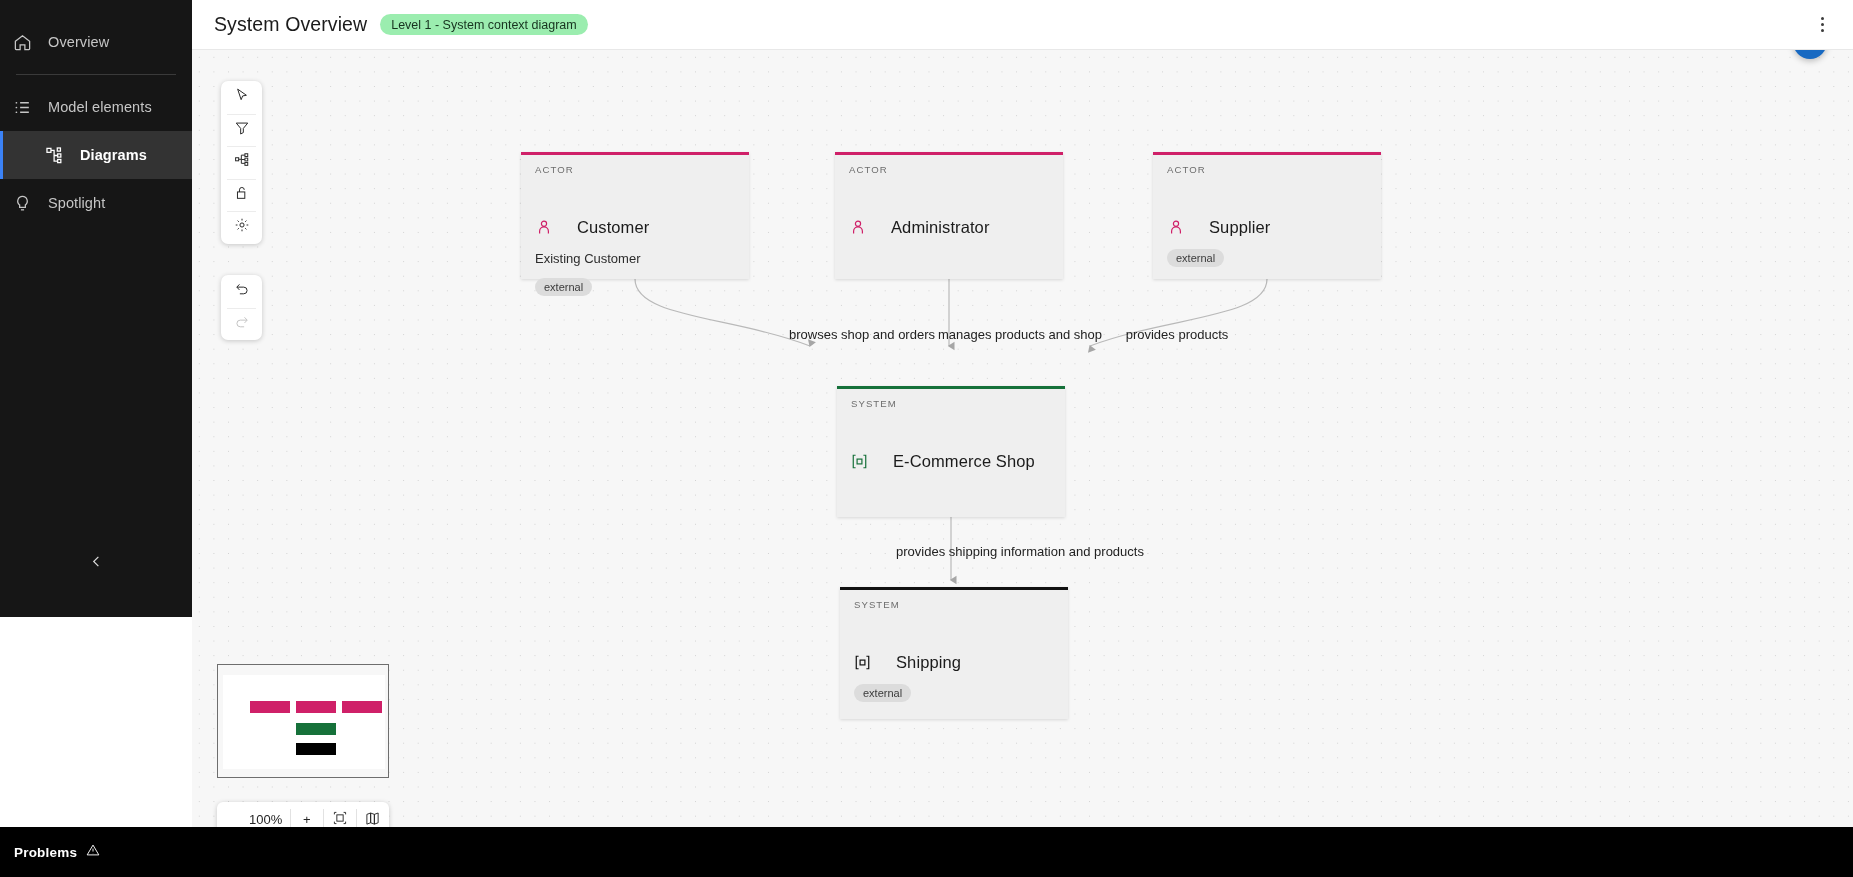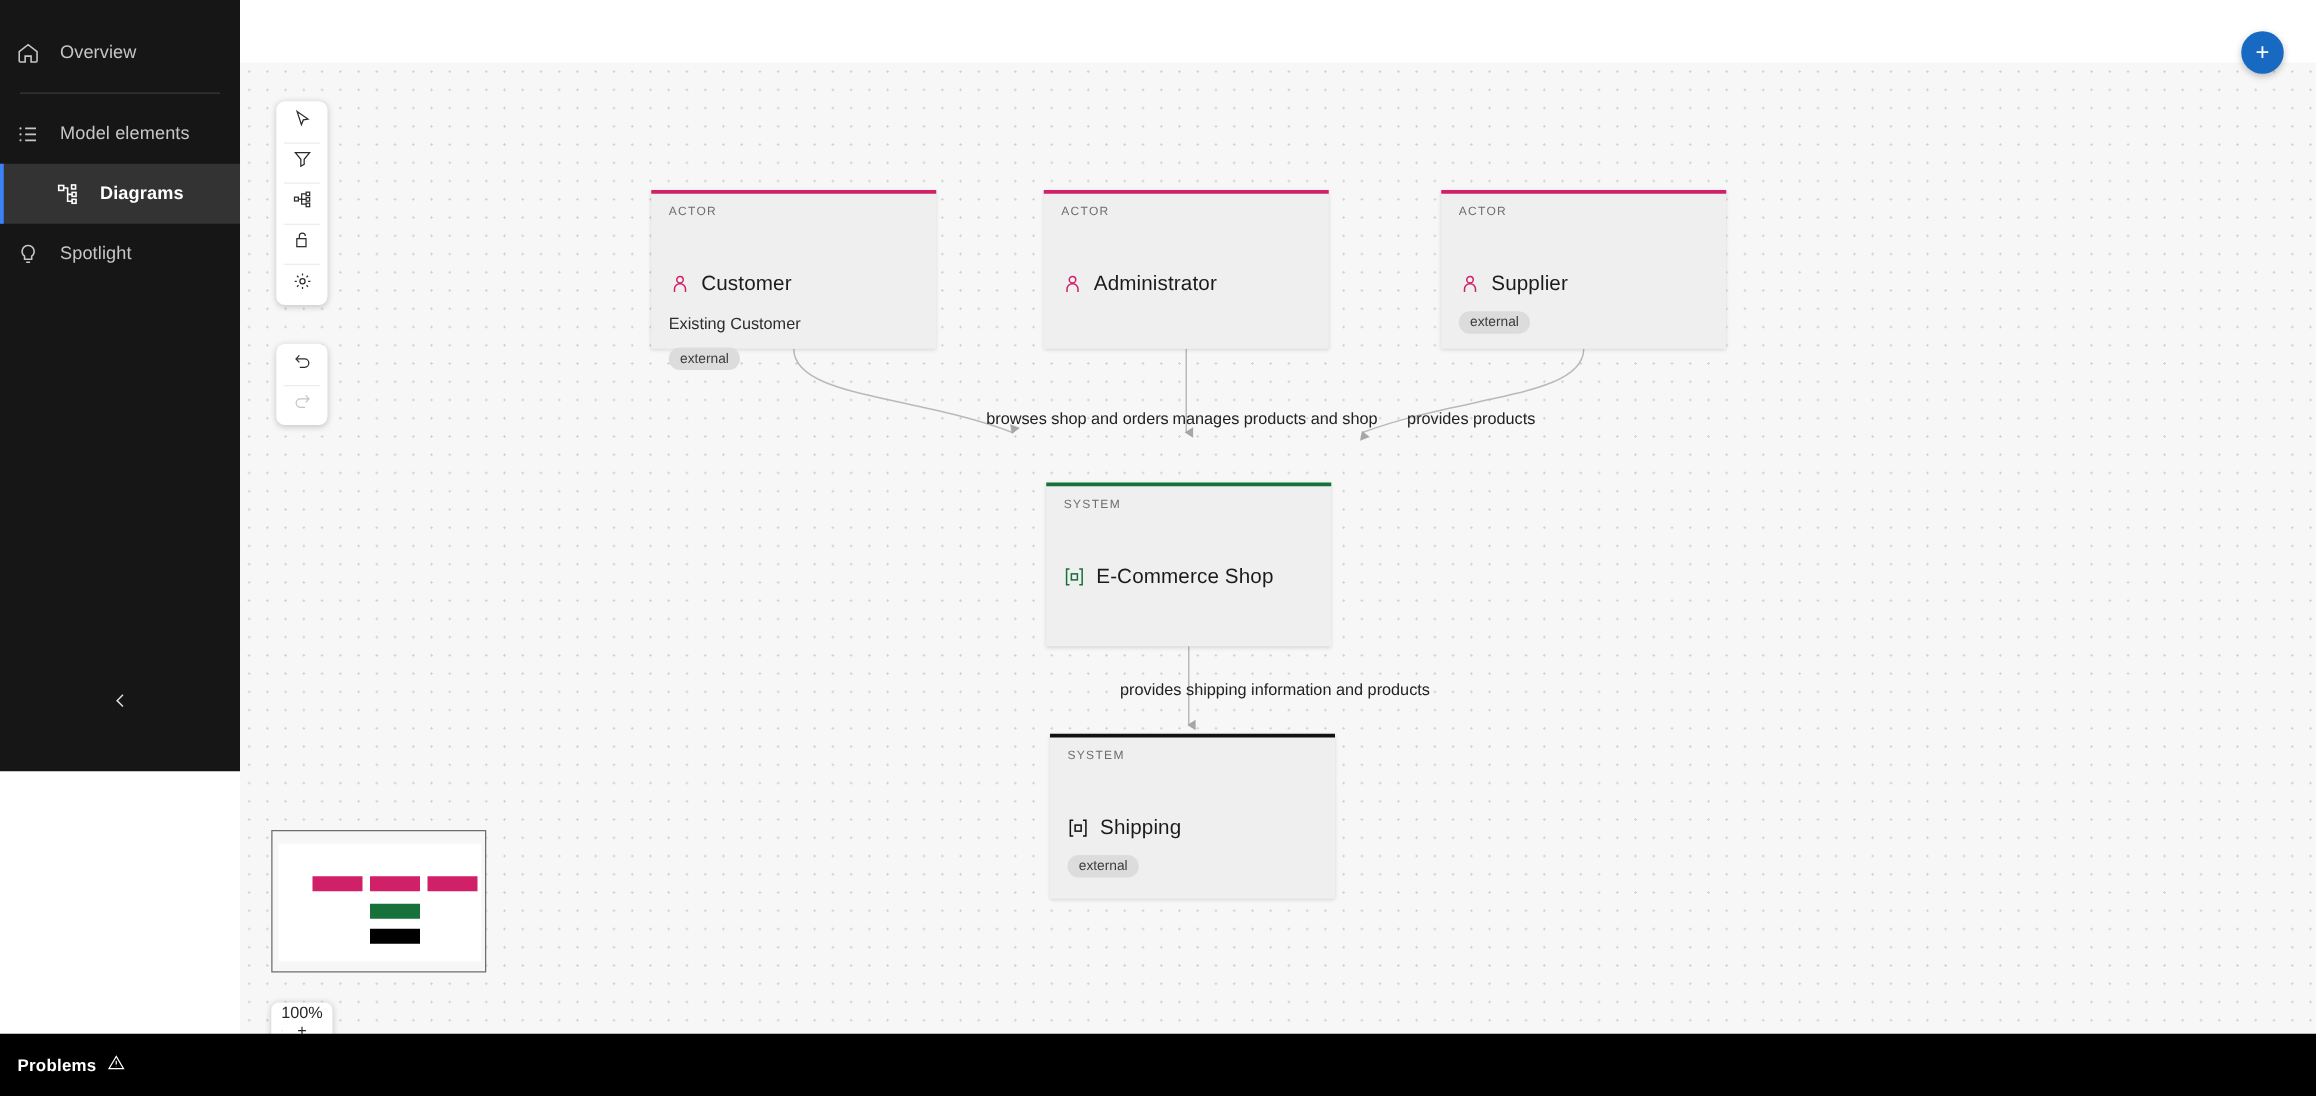--- a/index.html
+++ b/index.html
@@ -80,21 +80,21 @@
   .node {
     position: absolute; background: #efefef;
     box-shadow: 0 1px 3px rgba(0,0,0,.13);
     padding: 12px 14px 0 14px; cursor: pointer;
   }
   .node .cap { top: 0; left: 0; position: absolute; width: 100%; height: 3.2px; }
   .node .kind {
     font-size: 9.6px; letter-spacing: 1.05px; color: #6d6d6d;
     text-transform: uppercase; margin-bottom: 5px;
   }
-  .node .title-row { display: flex; align-items: center; gap: 9px; margin-top: 43px; }
+  .node .title-row { display: flex; align-items: center; gap: 25px; margin-top: 43px; }
   .node .n-ico { width: 17px; height: 17px; flex: 0 0 17px; display: flex; align-items: center; justify-content: center; }
   .node .n-name { font-size: 16.5px; color: #1b1b1b; letter-spacing: .1px; }
   .node .n-desc { font-size: 13px; color: #2c2c2c; margin-top: 14px; }
   .node .tagrow { margin-top: 12px; display: flex; gap: 7px; flex-wrap: wrap; }
   .node .tag {
     background: #dcdcdc; color: #3b3b3b; font-size: 11px;
     border-radius: 10px; padding: 3px 9px; white-space: nowrap;
   }
 
   .edge-label {
@@ -133,21 +133,21 @@
   }
   #minimap .mm-viewport {
     position: absolute; left: 5px; top: 10px; width: 162px; height: 94px;
     background: #ffffff;
   }
   #minimap .mm-node { position: absolute; }
 
   #zoombar {
     position: absolute; left: 25px; bottom: 40px; height: 35px;
     background: #ffffff; border-radius: 6px; box-shadow: 0 1px 5px rgba(0,0,0,.20);
-    display: flex; align-items: center; z-index: 16; flex-direction: column;
+    display: flex; align-items: center; z-index: 16;
   }
   #zoombar .zb-item {
     height: 35px; min-width: 33px; padding: 0 8px; display: flex;
     align-items: center; justify-content: center; cursor: pointer;
     position: relative; font-size: 13px; color: #262626;
   }
   #zoombar .zb-item + .zb-item::before {
     content: ""; position: absolute; left: 0; top: 7px; bottom: 7px;
     width: 1px; background: #e2e2e2;
   }
@@ -214,20 +214,29 @@
       <span>
         <svg width="15" height="15" viewBox="0 0 24 24" fill="none" stroke="currentColor" stroke-width="1.9">
           <path d="M15 4.5 7.5 12l7.5 7.5"></path>
         </svg>
       </span>
     </div>
   </nav>
 
   <div id="main">
 
+    <header id="topbar">
+      <span id="doc-title">System Overview</span>
+      <span id="level-badge">Level 1 - System context diagram</span>
+      <span id="kebab-btn">
+        <i></i>
+          <i></i>
+          <i></i>
+      </span>
+    </header>
 
     <div id="canvas">
 
       <svg id="edge-layer" viewBox="0 0 1661 827" preserveAspectRatio="none">
         <defs>
           <marker id="ah" markerWidth="9" markerHeight="9" refX="4.5" refY="6.6" orient="auto">
             <path d="M1 2 L4.5 7.6 L8 2 Z" fill="#a6a6a6"></path>
           </marker>
         </defs>
 

